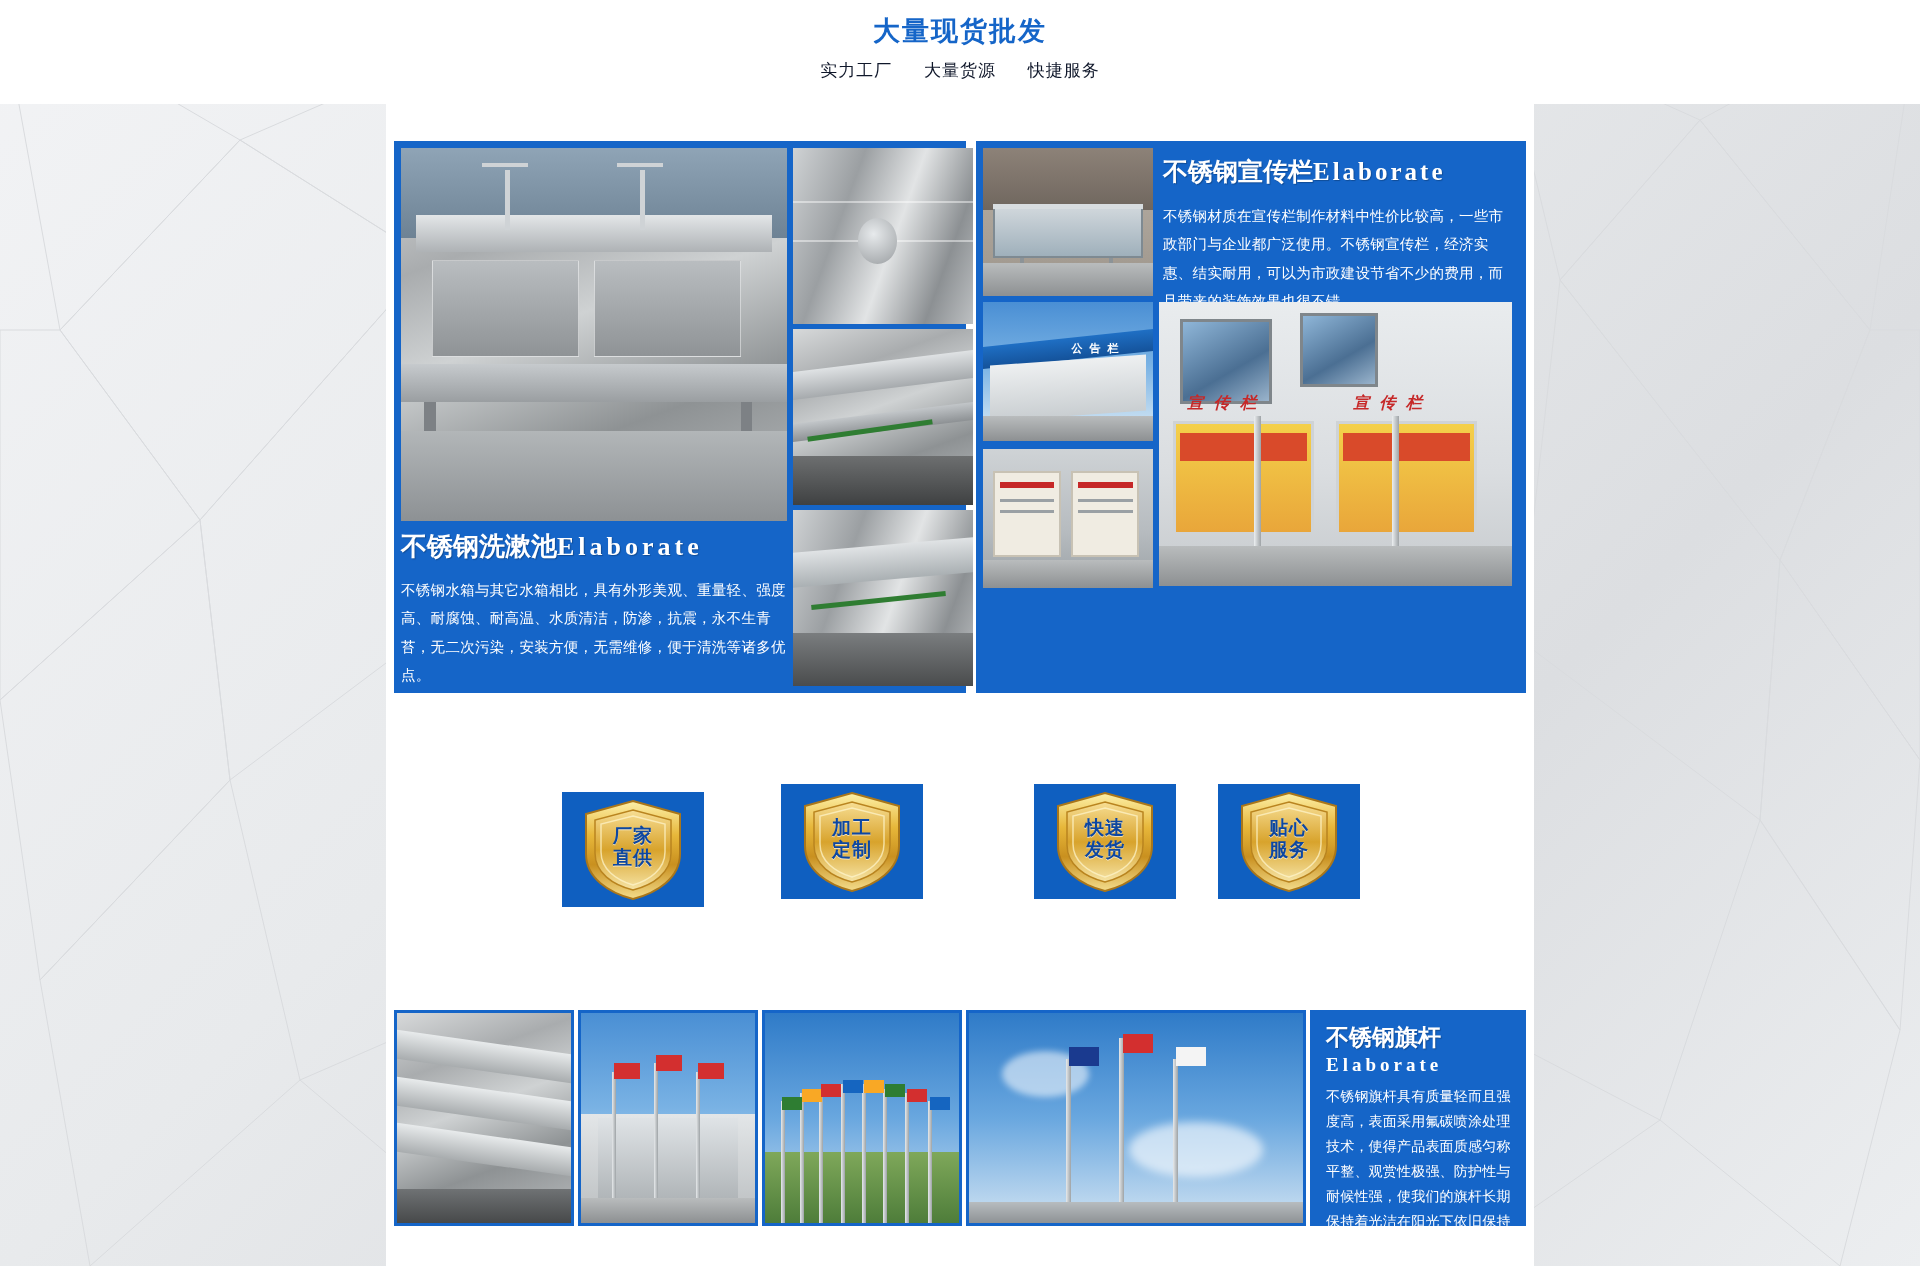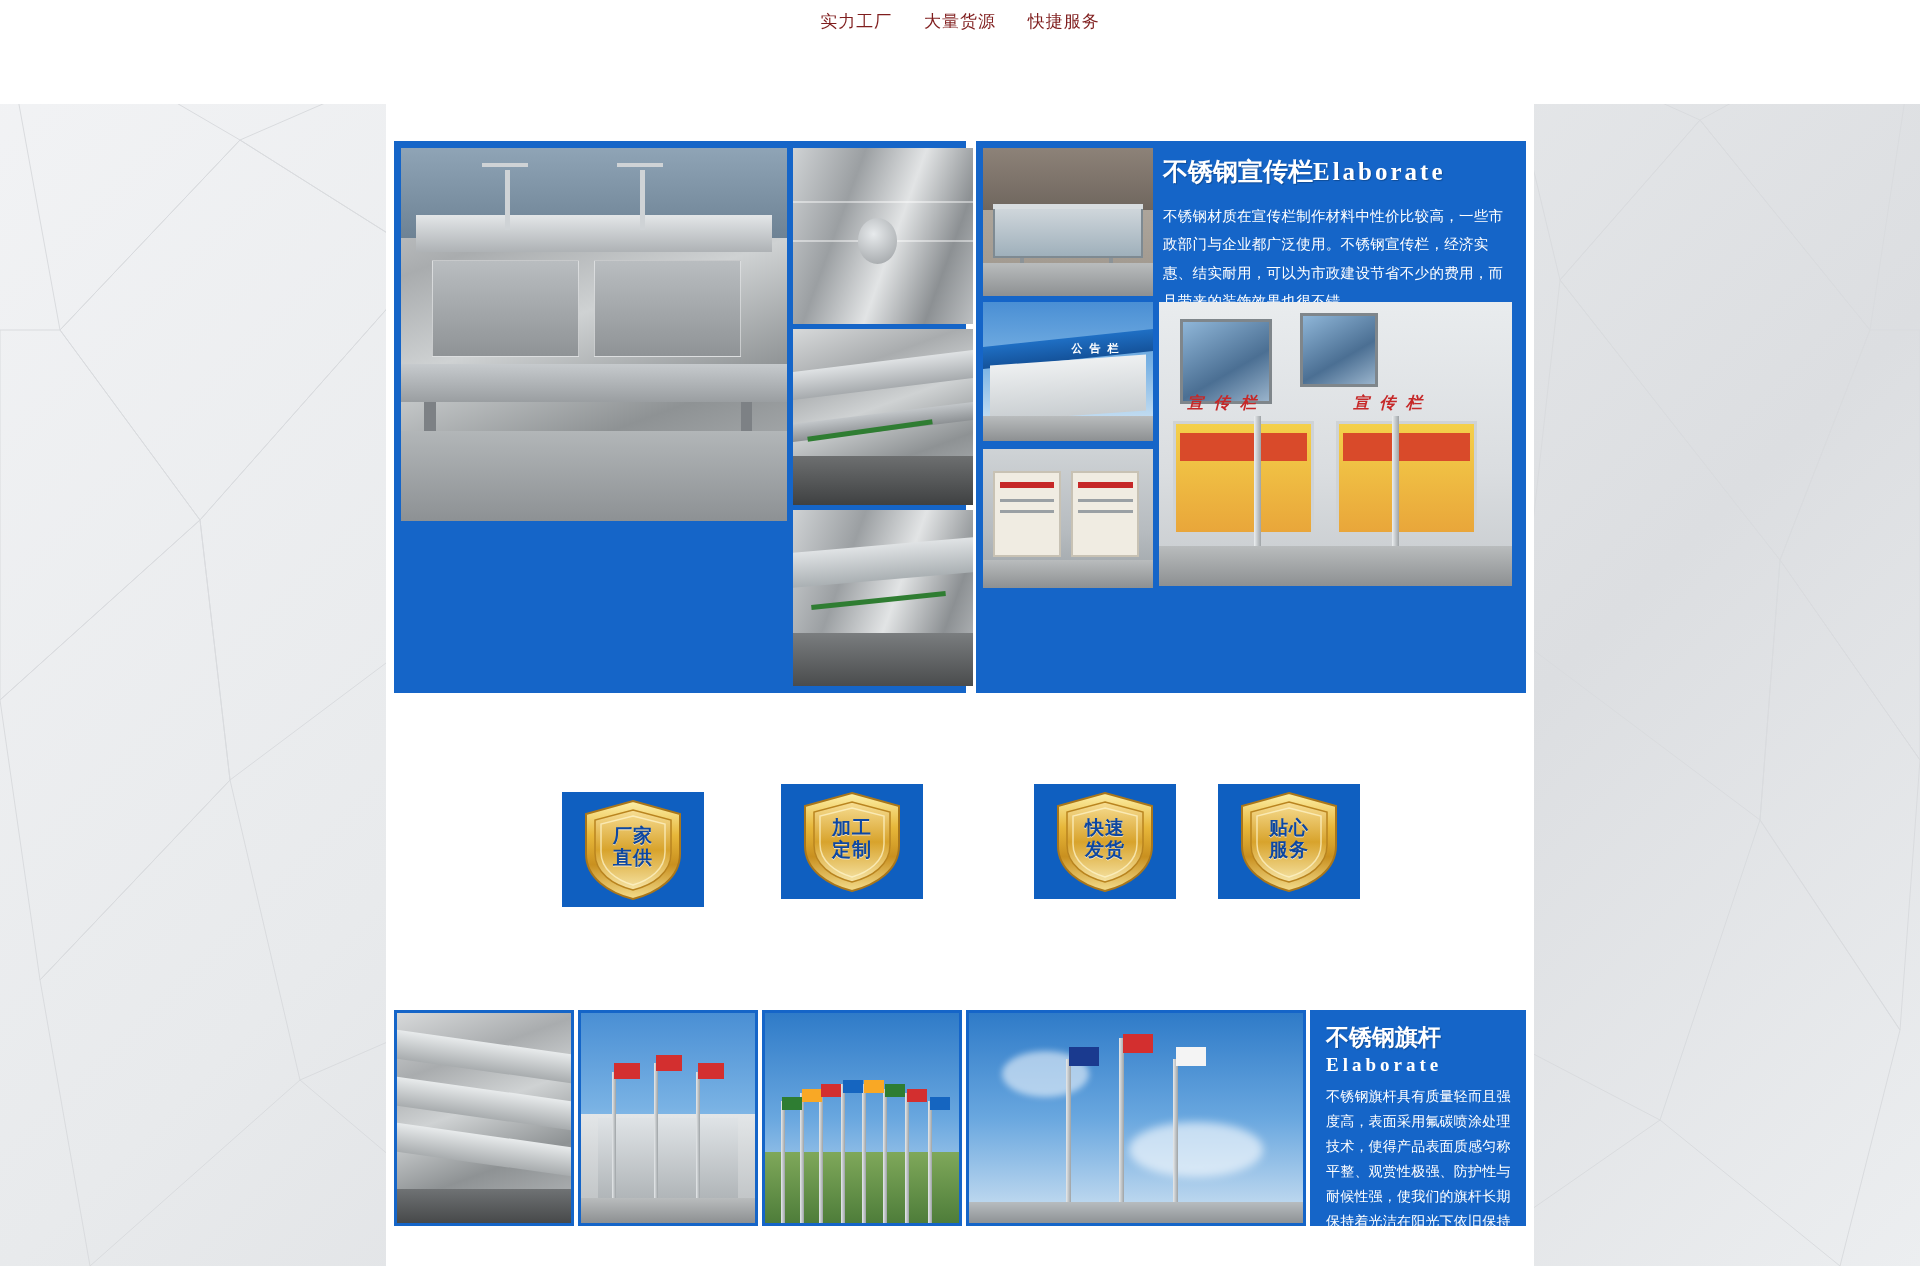--- a/index.html
+++ b/index.html
@@ -18,21 +18,21 @@
 
   .header {
     position:absolute; left:0; top:0; width:1920px; height:104px;
     background:#ffffff; text-align:center; z-index:3;
   }
   .header-title {
     color:#1565c8; font-size:27px; font-weight:bold; letter-spacing:2px;
     padding-top:14px; line-height:1.3;
   }
   .header-sub {
-    color:#7f1d1d; font-size:17px; letter-spacing:1px; margin-top:10px;
+    color:#0f172a; font-size:17px; letter-spacing:1px; margin-top:10px;
   }
   .header-sub span { margin:0 13px; }
 
   .page {
     position:absolute; left:386px; top:104px; width:1148px; height:1162px;
     background:#ffffff; z-index:2;
   }
 
   
   .sec-top { position:absolute; left:8px; top:37px; width:1132px; height:552px; }
@@ -153,20 +153,21 @@
       <polygon points="1780,560 1560,280 1520,640 1760,820"></polygon>
       <polygon points="1920,760 1780,560 1760,820 1900,1030"></polygon>
       <polygon points="1900,1030 1760,820 1660,1120 1840,1266"></polygon>
       <polygon points="300,1080 530,980 520,1266"></polygon>
       <polygon points="1660,1120 1430,1000 1450,1266"></polygon>
     </g>
   </svg>
 </div>
 
 <div class="header">
+  <div class="header-title">大量现货批发</div>
   <div class="header-sub">
     <span>实力工厂</span>
     <span>大量货源</span>
     <span>快捷服务</span>
   </div>
 </div>
 
 <div class="page">
 
   <div class="sec-top">
@@ -208,20 +209,26 @@
         </div>
         <div class="cell">
           <div class="ph steel2">
             <div style="position:absolute;left:0;top:20%;right:0;height:20%;background:linear-gradient(180deg,#e0e3e5,#aab0b3);transform:skewY(-5deg);"></div>
             <div style="position:absolute;left:10%;top:50%;width:75%;height:5px;background:#2f7d32;transform:rotate(-6deg);"></div>
             <div style="position:absolute;left:0;bottom:0;right:0;height:30%;background:linear-gradient(180deg,#7a7d7f,#4a4c4d);"></div>
           </div>
         </div>
       </div>
 
+      <div class="pl-text">
+        <div class="pl-title">
+          <span>不锈钢洗漱池</span><em>Elaborate</em>
+        </div>
+        <div class="pl-body">不锈钢水箱与其它水箱相比，具有外形美观、重量轻、强度高、耐腐蚀、耐高温、水质清洁，防渗，抗震，永不生青苔，无二次污染，安装方便，无需维修，便于清洗等诸多优点。</div>
+      </div>
     </div>
 
     <div class="panel-right">
 
       <div class="pr-img-tl">
         <div class="ph brick">
           <div style="position:absolute;left:0;top:0;right:0;height:42%;background:linear-gradient(180deg,#8d8278,#6f665e);"></div>
           <div style="position:absolute;left:6%;top:40%;right:6%;height:34%;background:linear-gradient(180deg,#cfd6db,#9fb0bb);border:2px solid #7e8a92;"></div>
           <div style="position:absolute;left:6%;top:38%;right:6%;height:5px;background:#d8dde0;"></div>
           <div style="position:absolute;left:22%;top:74%;width:4px;height:26%;background:#8c9397;"></div>

